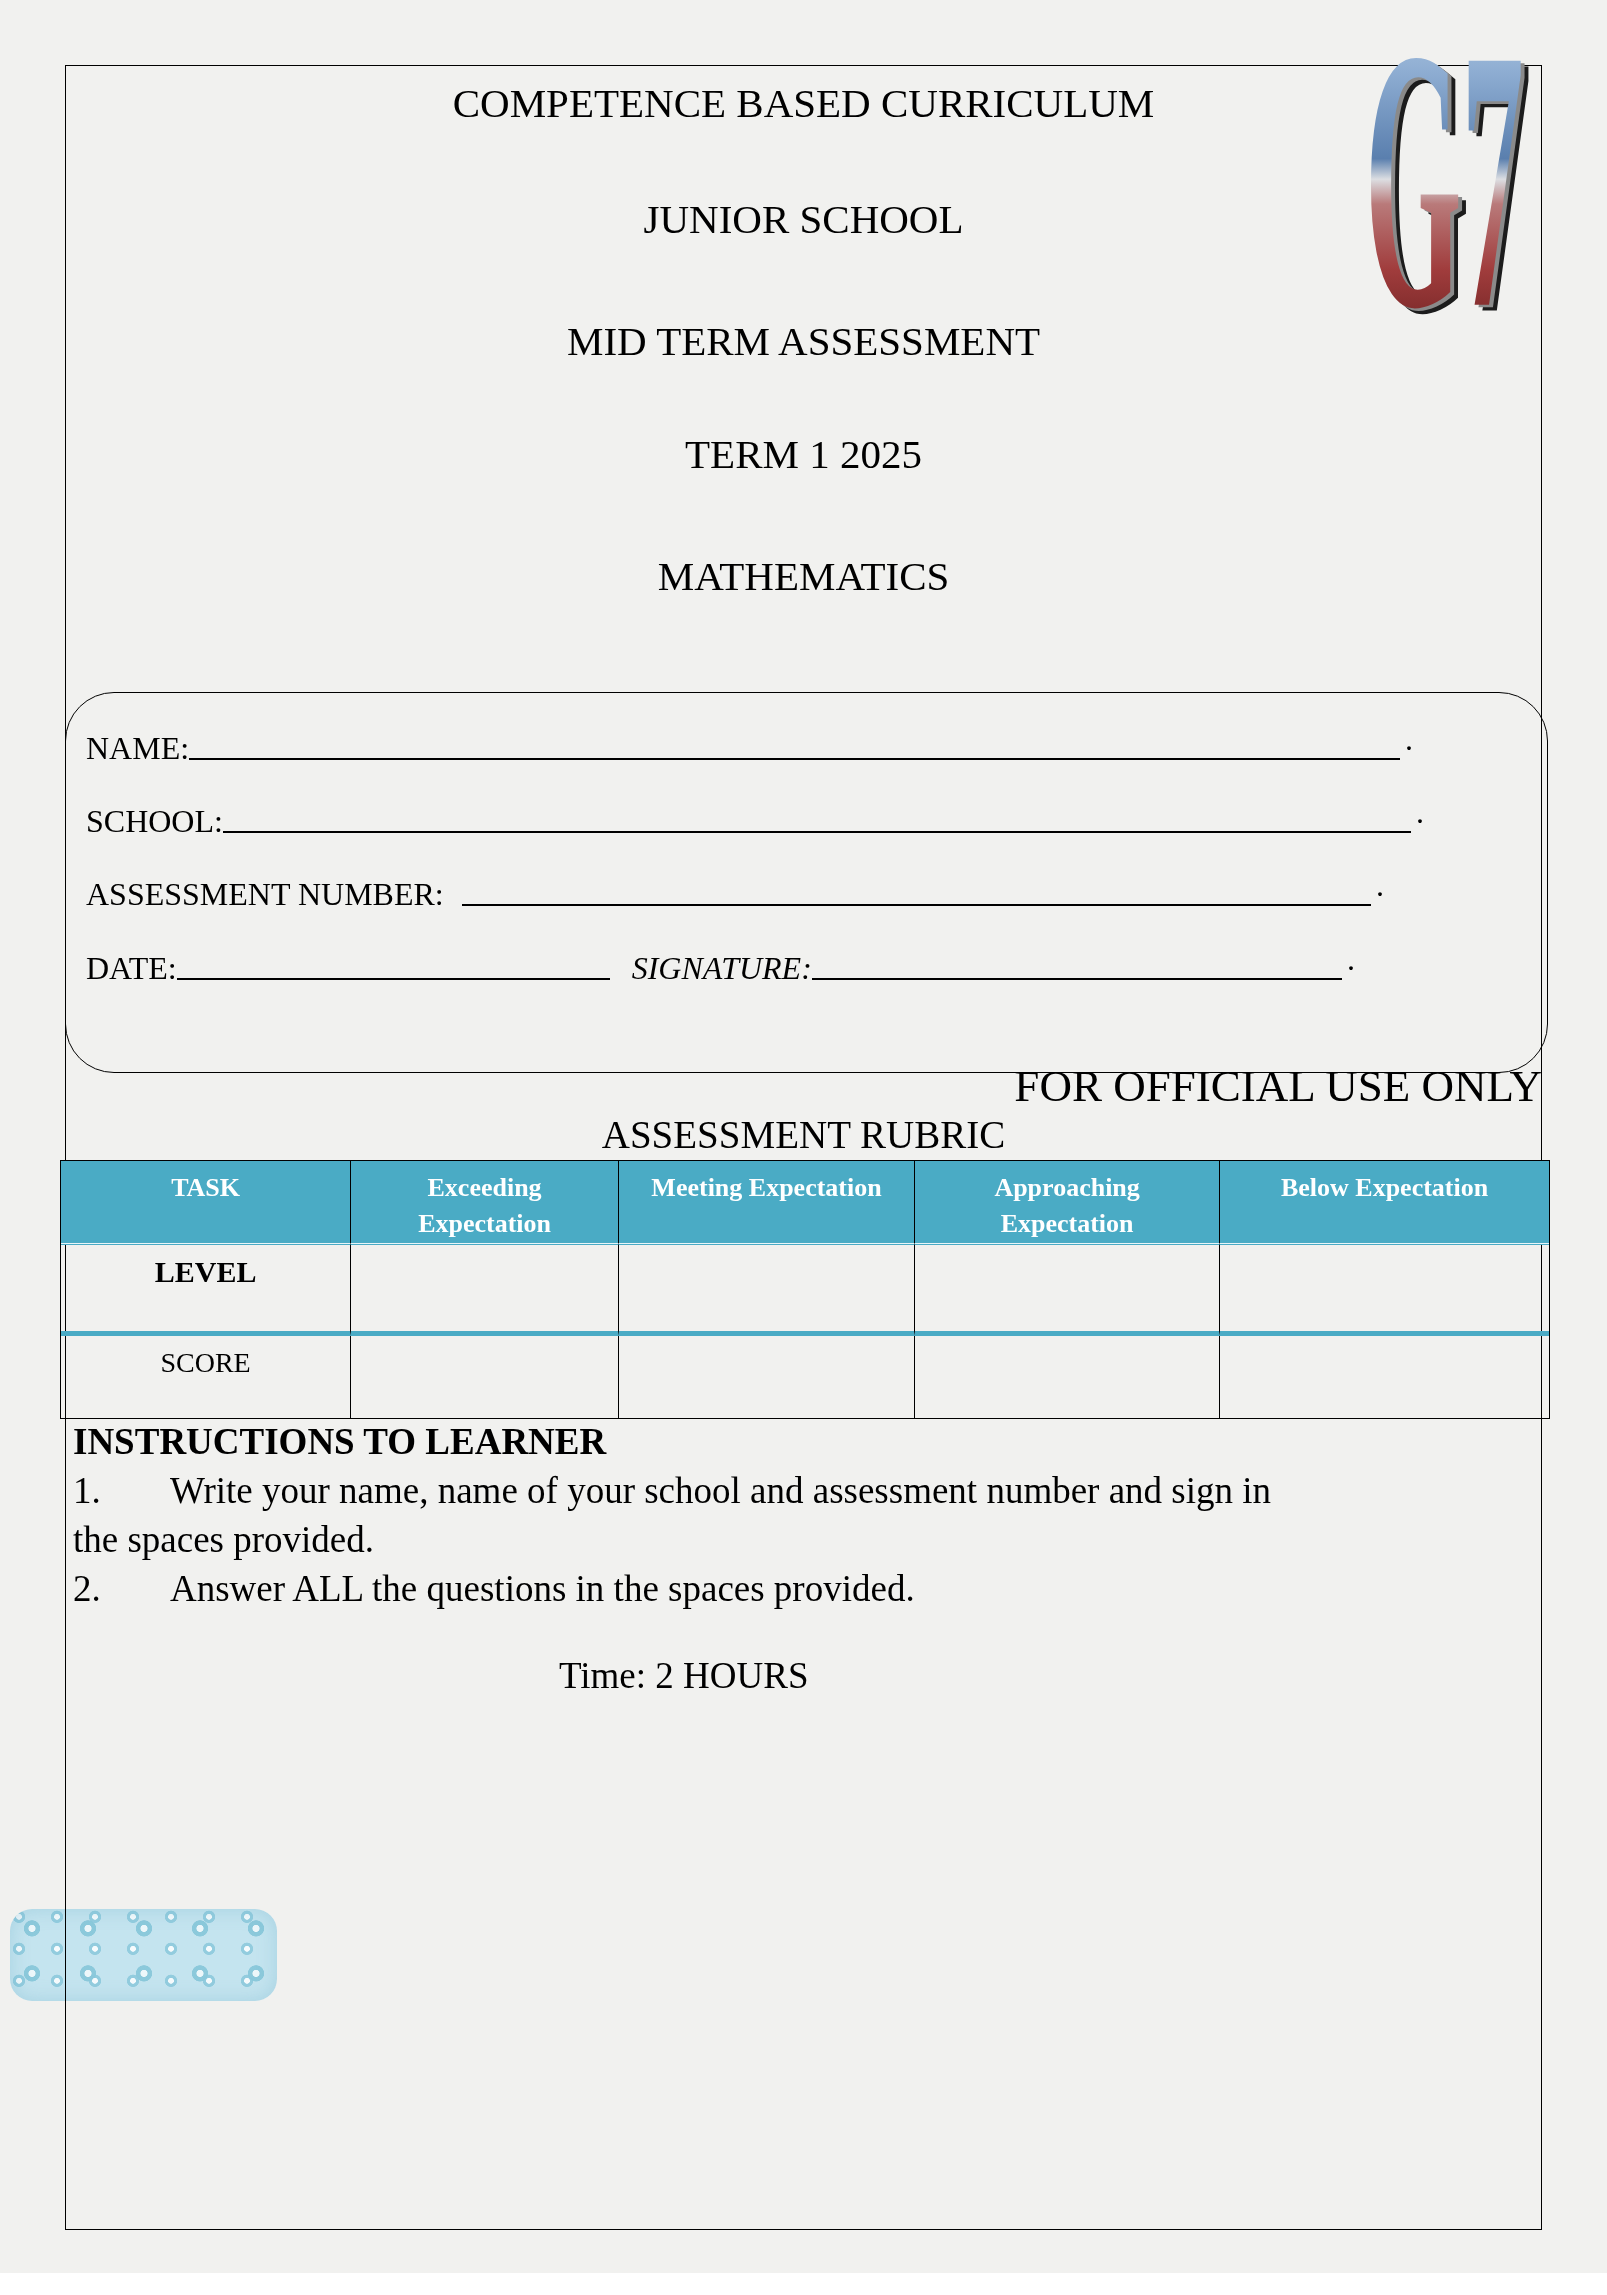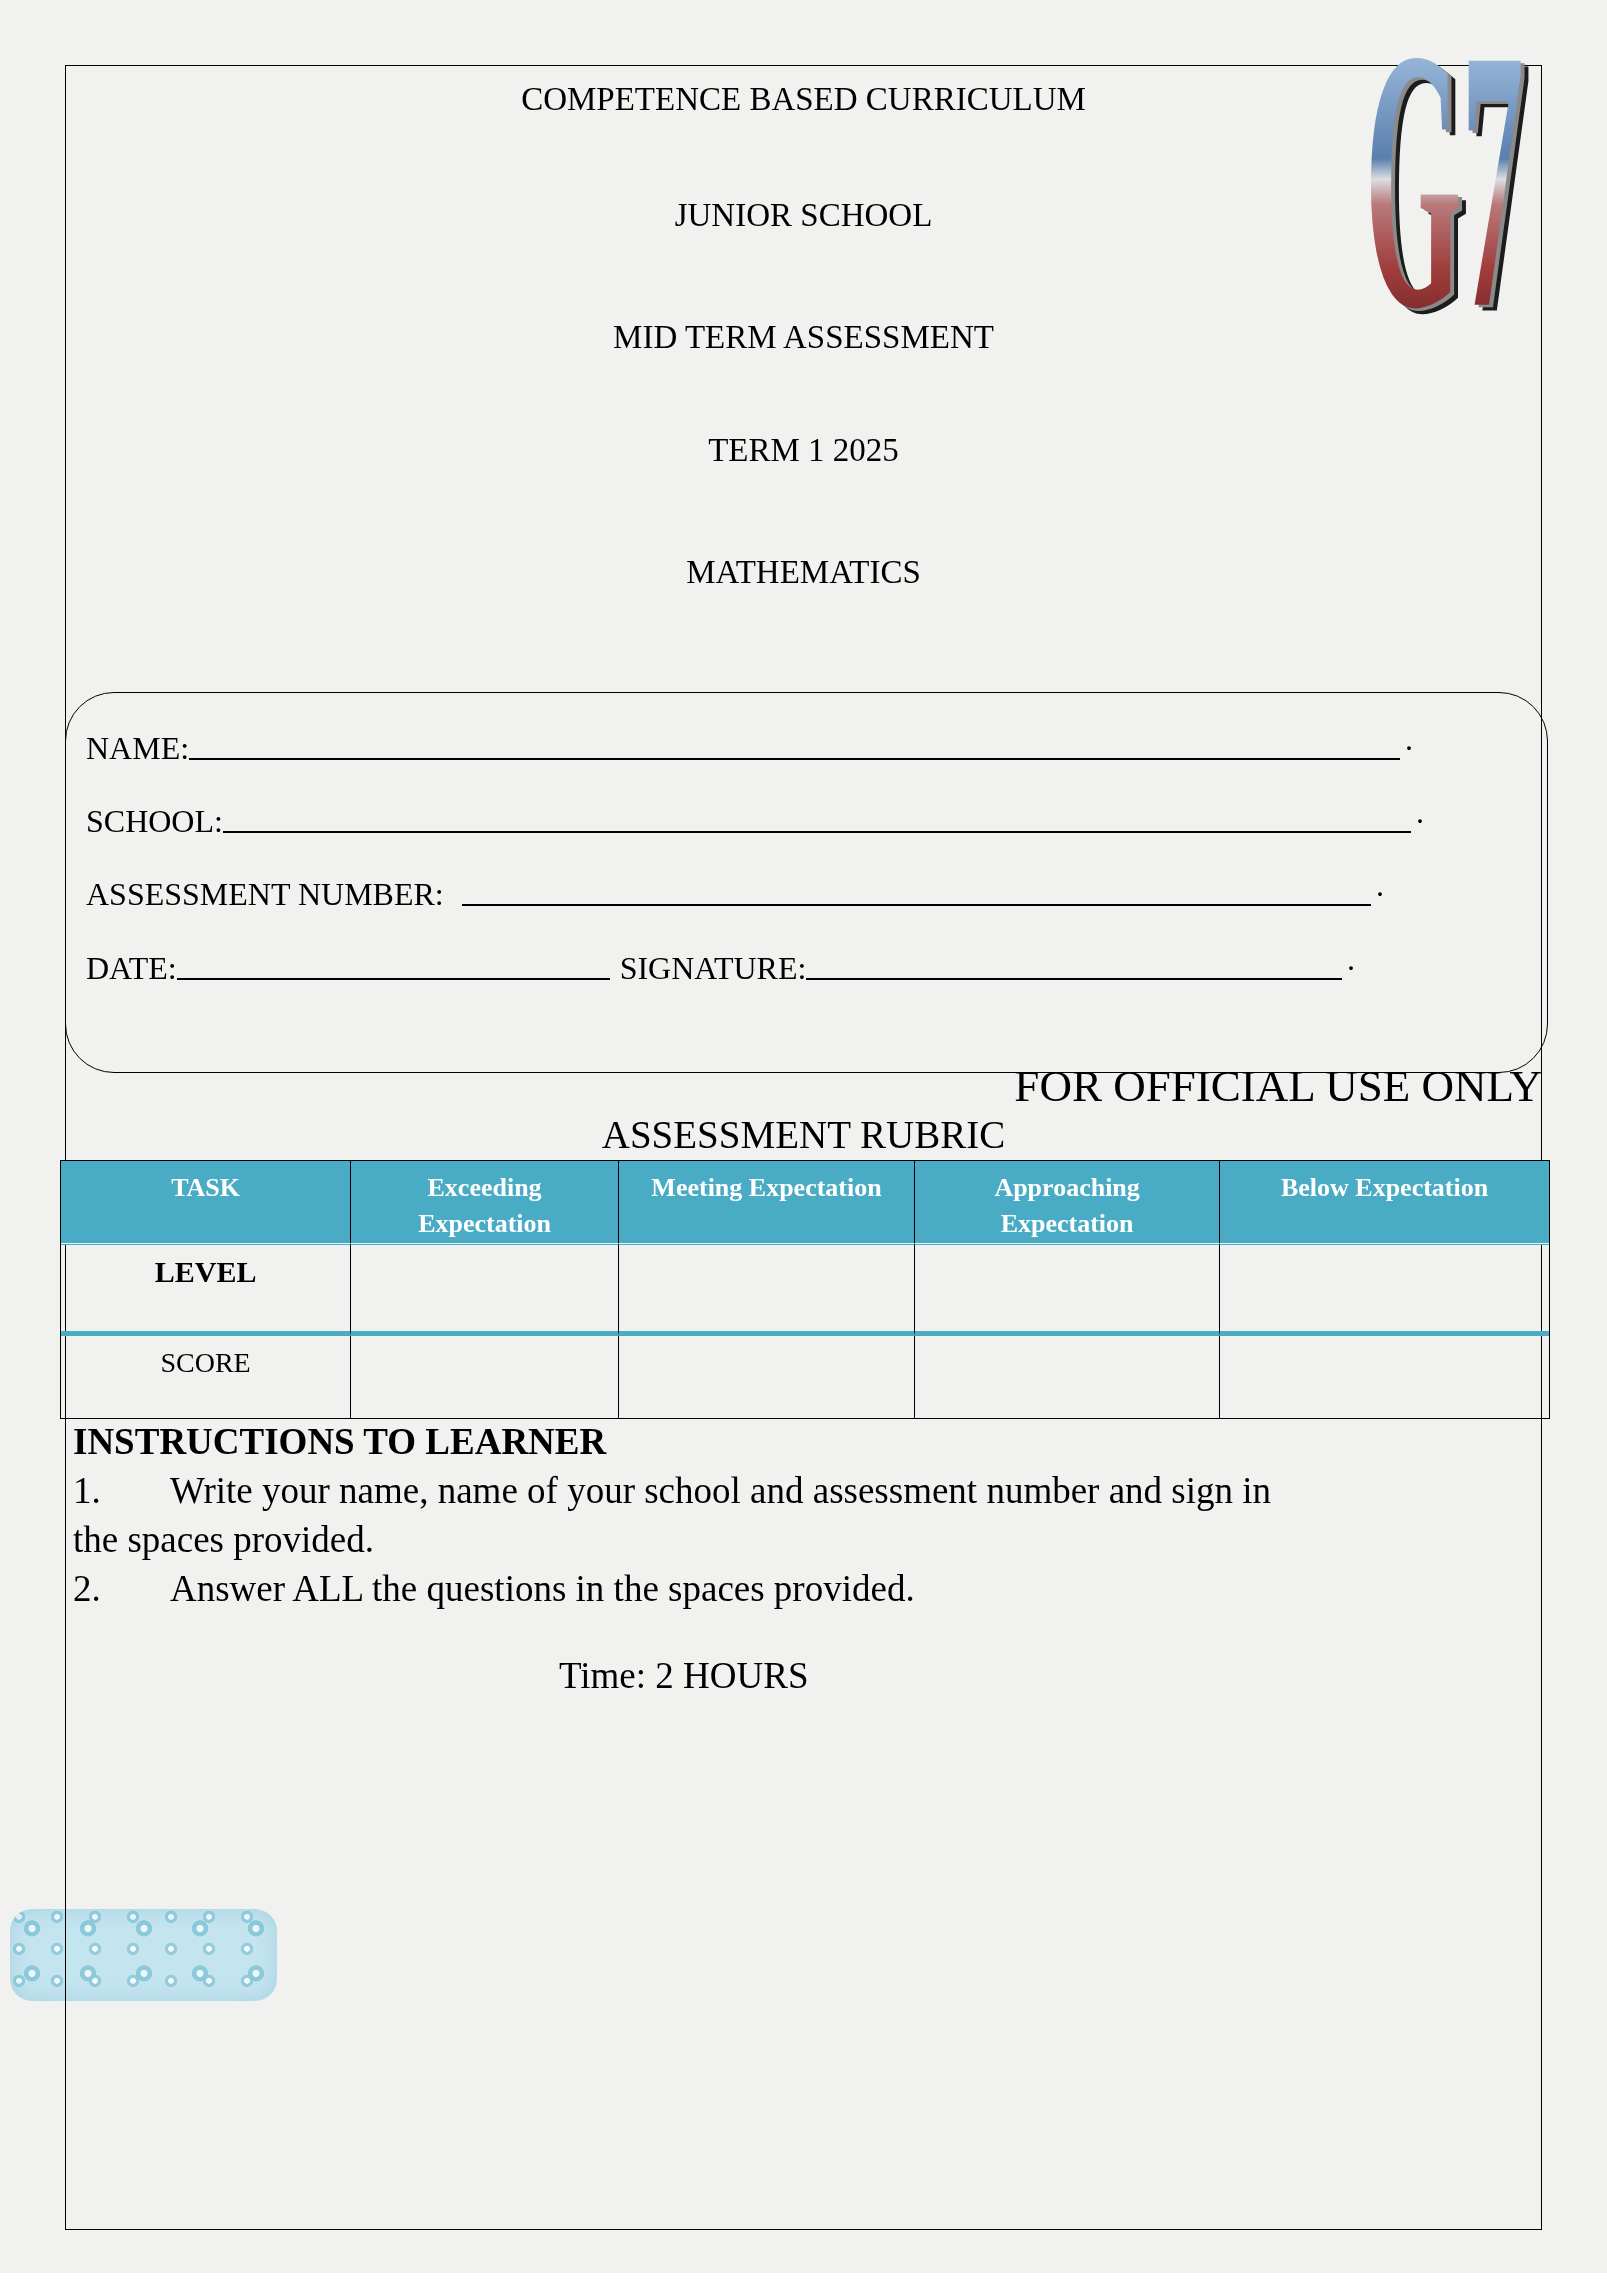--- a/index.html
+++ b/index.html
@@ -15,35 +15,35 @@
       radial-gradient(circle at 22px 19.4px, rgba(255,255,255,.7) 0 3.2px, rgba(126,194,214,.8) 3.9px 7.8px, rgba(255,255,255,0) 8.4px),
       radial-gradient(circle at 34px 6.5px, rgba(255,255,255,.8) 0 1.9px, rgba(150,208,224,.8) 2.6px 3.9px, rgba(255,255,255,0) 4.5px);
     background-size:38px 32px, 56px 45px, 28px 23px;
     box-shadow: inset 0 0 19.4px rgba(110,175,200,.35);
   }
 
   .frame{position:absolute;left:65px;top:65px;width:1475px;height:2163px;border:1.9px solid #000;z-index:2;background:transparent;}
 
   .content{position:absolute;left:0;top:0;width:1607px;height:2273px;z-index:3;}
 
-  .title-line{position:absolute;left:65px;width:1477px;text-align:center;font-size:33px;line-height:1;white-space:nowrap;}
+  .title-line{position:absolute;left:65px;width:1477px;text-align:center;font-size:41px;line-height:1;white-space:nowrap;}
   .t0{top:83px;} .t1{top:199px;} .t2{top:321px;} .t3{top:434px;} .t4{top:556px;}
 
   .g7{position:absolute;left:1365px;top:52px;width:169px;height:267px;}
 
   .info-box{position:absolute;left:65px;top:692px;width:1481px;height:379px;border:1.9px solid #000;border-radius:49px;}
   .ib-row{position:absolute;display:flex;align-items:flex-end;height:47px;font-size:32px;line-height:1;white-space:nowrap;}
   .r-name{left:86px;right:194px;top:717px;}
   .r-school{left:86px;right:183px;top:790px;}
   .r-assess{left:86px;right:223px;top:863px;}
   .r-date{left:86px;right:252px;top:937px;}
   .uline{flex:1 1 auto;border-bottom:2.6px solid #000;margin-bottom:3.9px;min-width:26px;}
   .uline.gap{margin-left:18px;}
   .uline.date{flex:0 0 433px;}
-  .sig-label{margin-left:10px;}
+  .sig-label{margin-left:22px;font-style:italic;}
   .dot{margin-left:5.2px;margin-bottom:9px;}
 
   .foo-heading{position:absolute;left:65px;top:1064px;width:1477px;text-align:right;font-size:45px;line-height:1;}
   .rubric-heading{position:absolute;left:65px;top:1115px;width:1477px;text-align:center;font-size:39px;line-height:1;}
 
   table.rubric{position:absolute;left:60px;top:1160px;width:1490px;border-collapse:separate;border-spacing:0;table-layout:fixed;border:1.9px solid #000;}
   table.rubric th{
     background:var(--accent,#4aabc5);color:#fff;font-weight:bold;font-size:26px;line-height:1.4;
     vertical-align:top;text-align:center;padding:9px 19.4px 0 19.4px;height:64px;
     border-right:1.3px solid #000;border-bottom:1.9px solid #e9f5f8;

